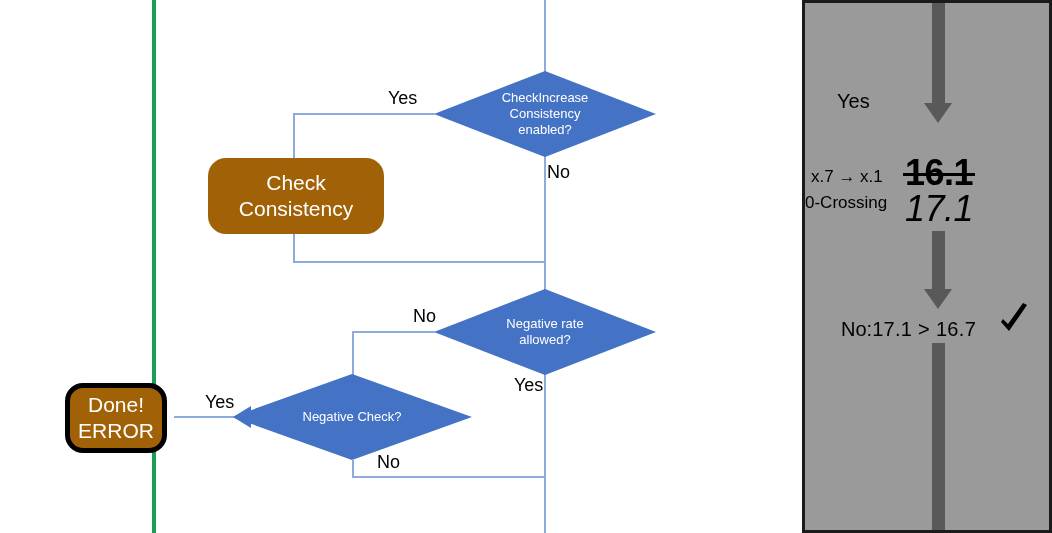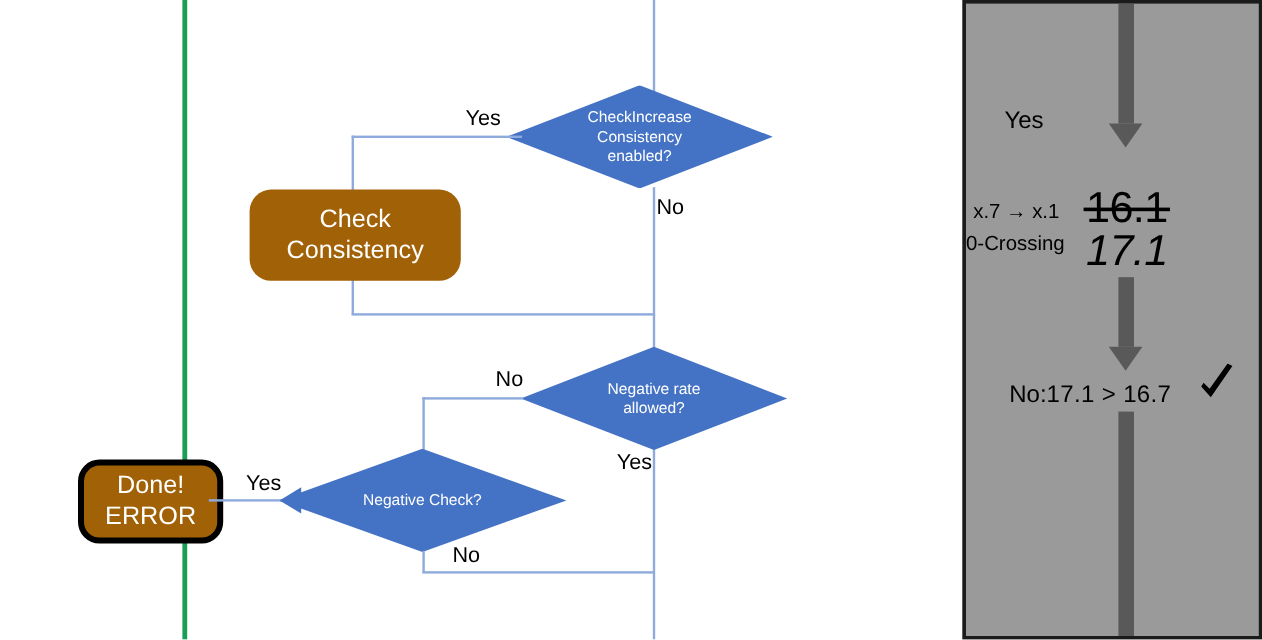--- a/index.html
+++ b/index.html
@@ -123,20 +123,21 @@
   .big-num {
     position: absolute;
     font-size: 36px;
     color: #000000;
     line-height: 1;
     letter-spacing: -0.5px;
   }
   .num-old { left: 100px; top: 152px; }
   .num-old .strike {
     position: relative;
+    font-weight: bold;
   }
   .num-old .strike::after {
     content: "";
     position: absolute;
     left: -2px; right: -2px;
     top: 52%;
     height: 3px;
     background: #000000;
   }
   .num-new { left: 100px; top: 188px; font-style: italic; }
@@ -160,21 +161,21 @@
 
 <div id="canvas">
 
   <div class="green-rule" style="left:152px;"></div>
 
   <div class="conn v" style="left:544px; top:0px; height:86px;"></div>
   <div class="conn v" style="left:544px; top:156px; height:107px;"></div>
   <div class="conn v" style="left:544px; top:262px; height:43px;"></div>
   <div class="conn v" style="left:544px; top:357px; height:176px;"></div>
 
-  <div class="diamond" style="left:422px; top:71px; width:222px; height:86px;justify-content:center;">
+  <div class="diamond" style="left:434px; top:71px; width:222px; height:86px;justify-content:center;">
     <div>
       <div>CheckIncrease</div>
       <div>Consistency</div>
       <div>enabled?</div>
     </div>
   </div>
 
   <div class="conn h" style="left:293px; top:113px; width:142px;"></div>
   <div class="conn v" style="left:293px; top:113px; height:149px;"></div>
   <div class="conn h" style="left:293px; top:261px; width:252px;"></div>
@@ -202,21 +203,21 @@
   <div class="conn v" style="left:352px; top:331px; height:44px;"></div>
 
   <div class="diamond" style="left:232px; top:374px; width:240px; height:86px;">
     <div>Negative Check?</div>
   </div>
 
   <div class="conn v" style="left:352px; top:459px; height:18px;"></div>
   <div class="conn h" style="left:352px; top:476px; width:193px;"></div>
   <div class="edge-label" style="left:377px; top:453px;">No</div>
 
-  <div class="procbox bordered" style="left:65px; top:383px; width:121px; height:70px;">
+  <div class="procbox bordered" style="left:65px; top:383px; width:102px; height:70px;">
     <div>
       <div>Done!</div>
       <div>ERROR</div>
     </div>
   </div>
 
   <div class="conn h" style="left:174px; top:416px; width:62px;"></div>
   <div class="arrowhead-left" style="left:233px; top:406px;"></div>
   <div class="edge-label" style="left:205px; top:393px;">Yes</div>
 

